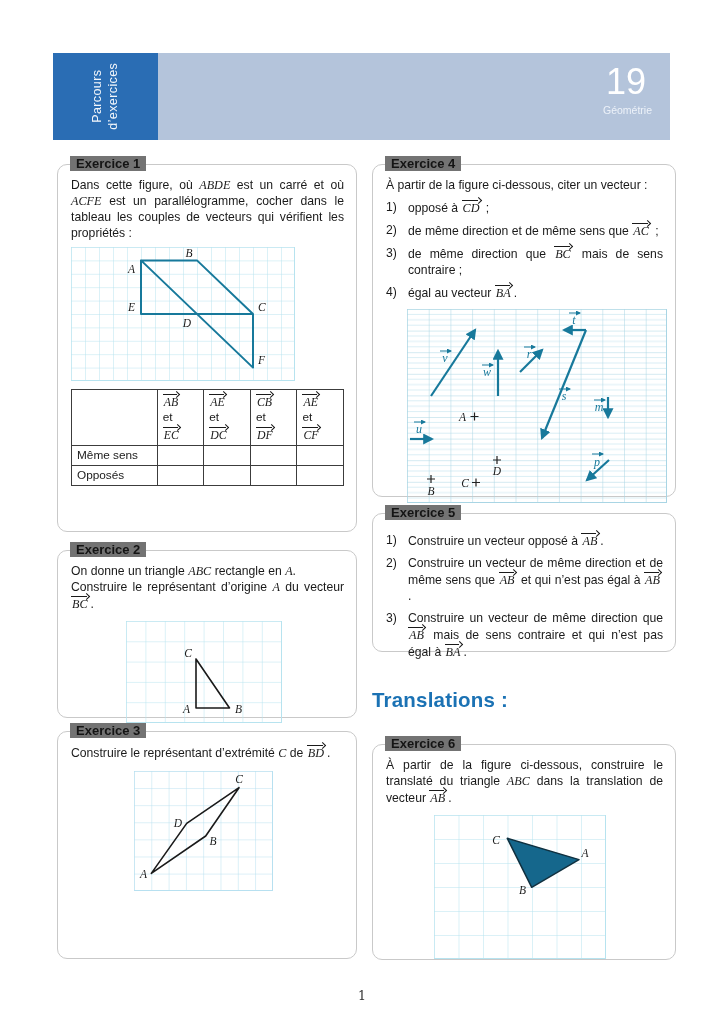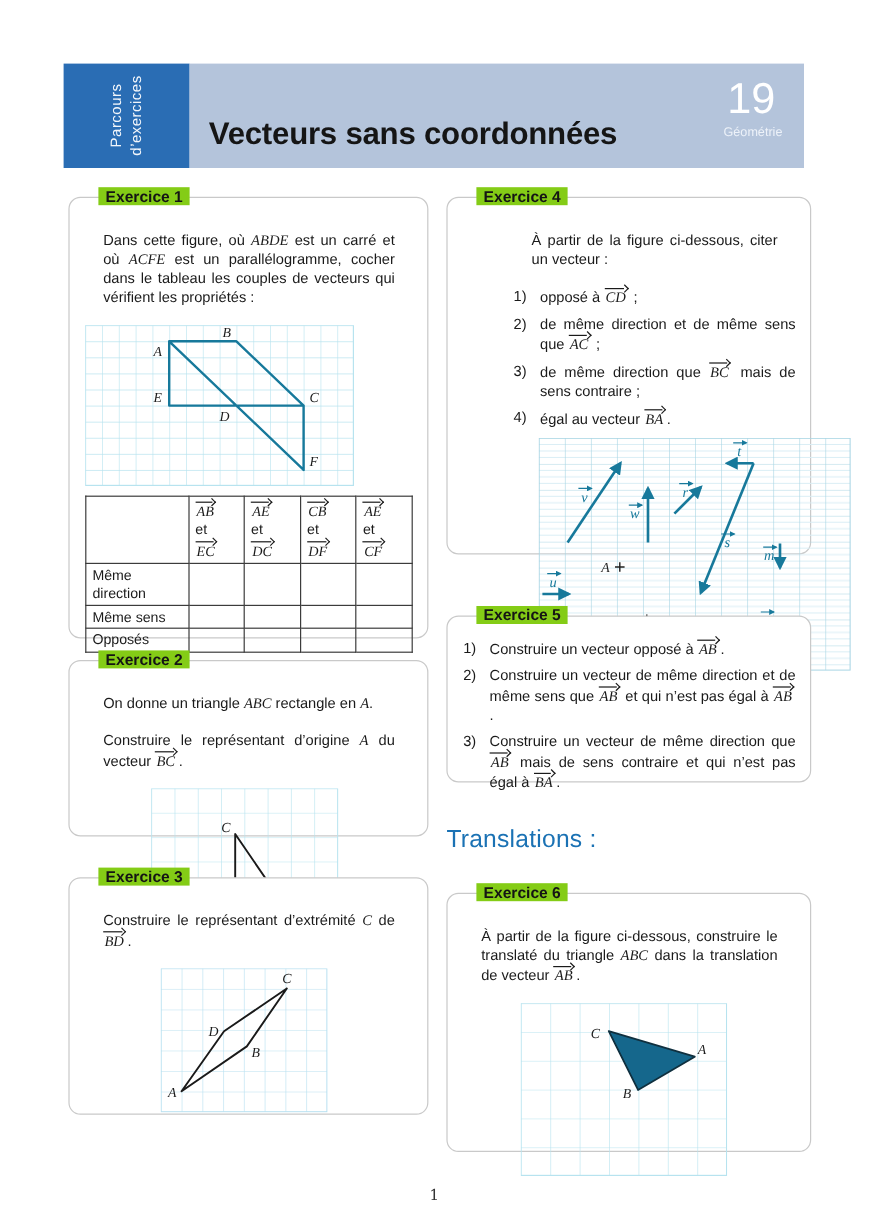--- a/index.html
+++ b/index.html
@@ -31,25 +31,25 @@
   }
   .hdr-subj{
     position:absolute;right:18px;top:51px;font-size:10.5px;color:#edf2f9;
   }
   
   .exo{
     position:absolute;background:#fff;border:1.5px solid #c9c9c9;border-radius:10px;
     box-sizing:border-box;
   }
   .exo-title{
-    position:absolute;top:-9px;left:24px;background:#84cc16;padding:0 6px;
+    position:absolute;top:-9px;left:12px;background:#737373;padding:0 6px;
     font-size:13px;font-weight:bold;color:#141414;white-space:nowrap;
   }
   .exo .inner{padding:12px 12px 0 13px;}
-  .exo p{margin:15px;font-size:12.2px;line-height:16px;text-align:justify;}
+  .exo p{margin:0;font-size:12.2px;line-height:16px;text-align:justify;}
   .li{display:flex;gap:5px;margin-top:6px;font-size:12.2px;line-height:16px;}
   .li .num{min-width:17px;flex:0 0 auto;}
   .li .txt{flex:1;text-align:justify;}
   
   .m{font-family:"Liberation Serif","DejaVu Serif",serif;font-style:italic;}
   .vec{
     position:relative;display:inline-block;
     font-family:"Liberation Serif","DejaVu Serif",serif;font-style:italic;
     padding:3px 3px 0 1px;line-height:1.05;
   }
@@ -66,21 +66,21 @@
   table.props{border-collapse:collapse;margin:8px 0 0 0;}
   table.props td{
     border:1px solid #3c3c3c;font-size:11.8px;vertical-align:top;
     padding:2px 5px;line-height:1.25;
   }
   td.c0{width:79px;}
   td.cn{width:38px;}
   .vp{line-height:1.12;margin:1px 0;}
   
   .trans-head{
-    position:absolute;left:372px;top:688px;font-size:20.5px;font-weight:normal;
+    position:absolute;left:372px;top:688px;font-size:20.5px;font-weight:bold;
     color:#1b72b4;letter-spacing:.2px;
   }
   .pageno{
     position:absolute;left:0;right:0;top:988px;text-align:center;
     font-family:"DejaVu Serif","Liberation Serif",serif;font-size:12.5px;color:#333;
   }
   svg text{
     font-family:"Liberation Serif","DejaVu Serif",serif;font-style:italic;
     font-size:11.5px;fill:#1c1c1c;
   }
@@ -90,21 +90,20 @@
 </head>
 <body>
 
 <div class="hdr-side">
   <div class="rot">
     <div>Parcours</div>
     <div>d’exercices</div>
   </div>
 </div>
 <div class="hdr-band">
-  <div class="hdr-title">Vecteurs sans coordonnées</div>
   <div class="hdr-num">19</div>
   <div class="hdr-subj">Géométrie</div>
 </div>
 
 <div class="exo" style="left:57px;top:164px;width:300px;height:368px;">
   <div class="exo-title">Exercice 1</div>
   <div class="inner">
     <p>Dans cette figure, où <i class="m">ABDE</i> est un carré et où <i class="m">ACFE</i> est un parallélogramme, cocher dans le tableau les couples de vecteurs qui vérifient les propriétés :</p>
 
     <svg class="fig" width="224" height="134" style="margin:6px 0 0 0;">
@@ -142,86 +141,79 @@
           <div>et</div>
           <div class="vp"><span class="vec">DF</span></div>
         </td>
         <td class="cn">
           <div class="vp"><span class="vec">AE</span></div>
           <div>et</div>
           <div class="vp"><span class="vec">CF</span></div>
         </td>
       </tr>
       <tr>
-        <td class="c0">Même direction</td>
-        <td class="cn"></td>
-            <td class="cn"></td>
-            <td class="cn"></td>
-            <td class="cn"></td>
-      </tr>
-      <tr>
         <td class="c0">Même sens</td>
         <td class="cn"></td>
             <td class="cn"></td>
             <td class="cn"></td>
             <td class="cn"></td>
       </tr>
       <tr>
         <td class="c0">Opposés</td>
         <td class="cn"></td>
             <td class="cn"></td>
             <td class="cn"></td>
             <td class="cn"></td>
       </tr>
     </tbody>
       </table>
   </div>
 </div>
 
-<div class="exo" style="left:57px;top:550px;width:300px;height:147px;">
+<div class="exo" style="left:57px;top:550px;width:300px;height:168px;">
   <div class="exo-title">Exercice 2</div>
   <div class="inner">
     <p>On donne un triangle <i class="m">ABC</i> rectangle en <i class="m">A</i>.</p>
     <p>Construire le représentant d’origine <i class="m">A</i> du vecteur <span class="vec">BC</span>.</p>
     <svg class="fig" width="156" height="102" style="margin:9px 0 0 55px;">
       <defs>
         <pattern id="g2" width="19.4" height="20.3" patternUnits="userSpaceOnUse">
           <path d="M19.4 0H0V20.3" fill="none" stroke="#b7e3ef" stroke-width="1"></path>
         </pattern>
       </defs>
       <rect width="155.5" height="101.5" fill="url(#g2)" stroke="#b7e3ef" stroke-width="1"></rect>
       <path d="M70 38V87H103.5Z" fill="none" stroke="#1a1a1a" stroke-width="1.6" stroke-linejoin="round"></path>
       <text x="66" y="36" text-anchor="end">C</text>
       <text x="64" y="92" text-anchor="end">A</text>
       <text x="109" y="92" text-anchor="start">B</text>
     </svg>
   </div>
 </div>
 
-<div class="exo" style="left:57px;top:731px;width:300px;height:198px;">
+<div class="exo" style="left:57px;top:731px;width:300px;height:228px;">
   <div class="exo-title">Exercice 3</div>
   <div class="inner">
     <p>Construire le représentant d’extrémité <i class="m">C</i> de <span class="vec">BD</span>.</p>
     <svg class="fig" width="139" height="120" style="margin:10px 0 0 63px;">
       <defs>
         <pattern id="g3" width="17.3" height="17.1" patternUnits="userSpaceOnUse">
           <path d="M17.3 0H0V17.1" fill="none" stroke="#b7e0f0" stroke-width="1"></path>
         </pattern>
       </defs>
       <rect width="138.5" height="119.5" fill="url(#g3)" stroke="#b7e0f0" stroke-width="1"></rect>
       <path d="M17.3 102.4L52.7 52.4L105 16.7M17.3 102.4L71.7 65L105 16.7" fill="none" stroke="#1a1a1a" stroke-width="1.6" stroke-linejoin="round" stroke-linecap="round"></path>
       <text x="13" y="107" text-anchor="end">A</text>
       <text x="48" y="56" text-anchor="end">D</text>
       <text x="105" y="12" text-anchor="middle">C</text>
       <text x="75.5" y="74" text-anchor="start">B</text>
     </svg>
   </div>
 </div>
 
-<div class="exo" style="left:372px;top:164px;width:304px;height:298px;padding-left:42px;">
+<div class="exo" style="left:372px;top:164px;width:304px;height:333px;">
   <div class="exo-title">Exercice 4</div>
   <div class="inner">
     <p>À partir de la figure ci-dessous, citer un vecteur :</p>
     <div class="li">
       <span class="num">1)</span>
       <span class="txt">opposé à <span class="vec">CD</span> ;</span>
     </div>
     <div class="li">
       <span class="num">2)</span>
       <span class="txt">de même direction et de même sens que <span class="vec">AC</span> ;</span>

